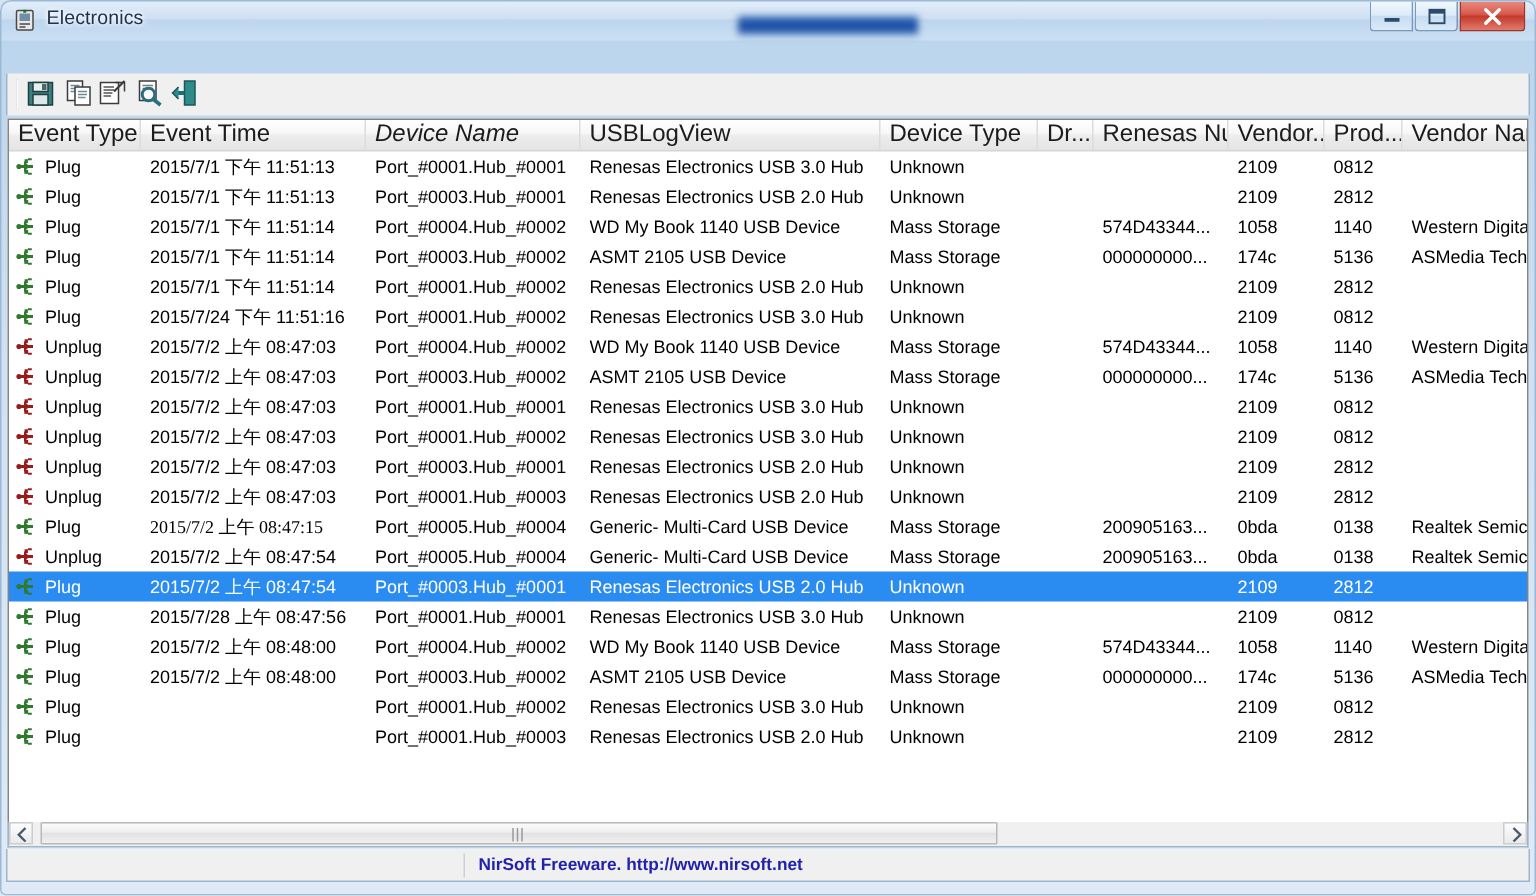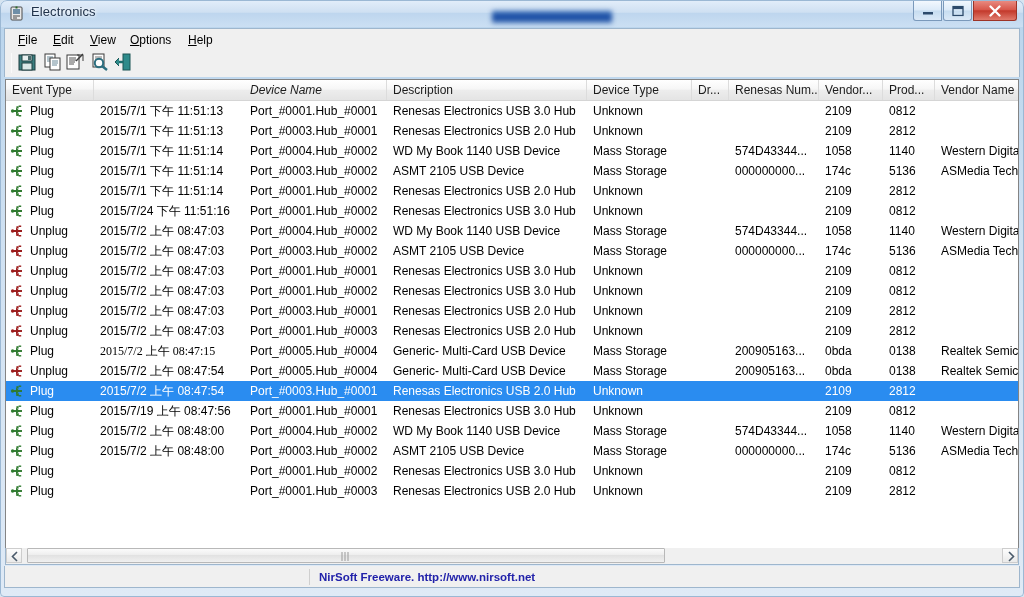--- a/index.html
+++ b/index.html
@@ -124,21 +124,21 @@
     overflow: hidden;
   }
   #header-row {
     position: absolute; left: 0; top: 0;
     width: 1250px; height: 21px;
     background: linear-gradient(to bottom, #ffffff 0%, #f6f6f6 46%, #ededed 50%, #e4e4e4 100%);
     border-bottom: 1px solid #d5d5d5;
   }
   .hcell {
     position: absolute; top: 0; height: 20px;
-    font-size: 12px; color: #1c1c1c;
+    font-size: 16px; color: #1c1c1c;
     line-height: 20px;
     padding-left: 6px;
     border-right: 1px solid #dcdcdc;
     white-space: nowrap;
     overflow: hidden;
     cursor: default;
   }
   #rows {
     position: absolute; left: 0; top: 21px;
     width: 1250px;
@@ -245,27 +245,20 @@
         <rect x="1" y="1" width="10" height="2.6" fill="#2d4a6b"></rect>
       </svg>
     </div>
     <div class="winbtn" id="btn-close">
       <svg width="13" height="12" viewBox="0 0 13 12">
         <path d="M2 1.5 L11 10.5 M11 1.5 L2 10.5" stroke="#ffffff" stroke-width="2.3" stroke-linecap="round"></path>
       </svg>
     </div>
   </div>
 
-  <div id="menubar">
-    <div class="menu-item" style="left:8px"><u>F</u><span></span>ile</div>
-    <div class="menu-item" style="left:43px"><u>E</u>dit</div>
-    <div class="menu-item" style="left:80px"><u>V</u>iew</div>
-    <div class="menu-item" style="left:120px"><u>O</u>ptions</div>
-    <div class="menu-item" style="left:178px"><u>H</u>elp</div>
-  </div>
 
   <div id="toolbar">
     <div class="tb-sep" style="left:6px"></div>
 
     <div class="tb-btn" style="left:12px">
       <svg width="20" height="20" viewBox="0 0 20 20">
         <rect x="2" y="3" width="16" height="15" fill="#3c7f80" stroke="#1f3f40"></rect>
         <rect x="5" y="3" width="10" height="6" fill="#e8f0f0" stroke="#1f3f40"></rect>
         <rect x="11" y="4" width="3" height="4" fill="#4a6a6b"></rect>
         <rect x="5" y="11" width="10" height="7" fill="#dbe8e8" stroke="#1f3f40"></rect>
@@ -304,22 +297,23 @@
         <rect x="9" y="2" width="7" height="16" fill="#2e8b8b" stroke="#1b5555"></rect>
         <path d="M2 10 L9 10" stroke="#1b6e6e" stroke-width="2.6"></path>
         <path d="M5 6 L1 10 L5 14" fill="#2e8b8b" stroke="#1b5555"></path>
       </svg>
     </div>
   </div>
 
   <div id="listview">
     <div id="header-row">
         <div class="hcell" style="left: 0px; width: 88px;">Event Type</div>
+        <div class="hcell" style="left: 88px; width: 150px;">Event Time</div>
         <div class="hcell" style="left: 238px; width: 143px; font-style: italic;">Device Name</div>
-        <div class="hcell" style="left: 381px; width: 200px;">Description</div>
+        <div class="hcell" style="left: 381px; width: 200px;">USBLogView</div>
         <div class="hcell" style="left: 581px; width: 105px;">Device Type</div>
         <div class="hcell" style="left: 686px; width: 37px;">Dr...</div>
         <div class="hcell" style="left: 723px; width: 90px;">Renesas Num...</div>
         <div class="hcell" style="left: 813px; width: 64px;">Vendor...</div>
         <div class="hcell" style="left: 877px; width: 52px;">Prod...</div>
         <div class="hcell" style="left: 929px; width: 120px;">Vendor Name</div>
       </div>
     <div id="rows">
         <div class="row">
           <div class="cell" style="left: 24px; width: 62px;">Plug</div>
@@ -631,21 +625,21 @@
               <path d="M6 4.4 L9.6 8 L6 11.6" fill="#2f7a2f"></path>
               <circle cx="2.6" cy="8" r="1.7" fill="#2f7a2f"></circle>
               <path d="M6.4 5.6 L6.4 3.2 L8.6 3.2 L8.6 5.6 Z" fill="#2f7a2f"></path>
               <rect x="6.2" y="10.3" width="2.6" height="2.6" fill="#2f7a2f"></rect>
               <path d="M8.6 3.2 L11.2 3.2" stroke="#2f7a2f" stroke-width="1.4"></path>
               <path d="M8.6 12.8 L11.2 12.8" stroke="#2f7a2f" stroke-width="1.4"></path>
             </svg></span>
         </div>
         <div class="row">
           <div class="cell" style="left: 24px; width: 62px;">Plug</div>
-          <div class="cell" style="left: 94px; width: 142px;">2015/7/19 上午 08:47:56</div>
+          <div class="cell" style="left: 94px; width: 142px;">2015/7/28 上午 08:47:56</div>
           <div class="cell" style="left: 244px; width: 135px;">Port_#0001.Hub_#0001</div>
           <div class="cell" style="left: 387px; width: 192px;">Renesas Electronics USB 3.0 Hub</div>
           <div class="cell" style="left: 587px; width: 97px;">Unknown</div>
           <div class="cell" style="left: 692px; width: 29px;"></div>
           <div class="cell" style="left: 729px; width: 82px;"></div>
           <div class="cell" style="left: 819px; width: 56px;">2109</div>
           <div class="cell" style="left: 883px; width: 44px;">0812</div>
           <div class="cell" style="left: 935px; width: 112px;"></div>
           <span class="cell-icon"><svg width="16" height="16" viewBox="0 0 16 16">
               <path d="M3.2 8 H12" stroke="#2f7a2f" stroke-width="1.9" fill="none"></path>

